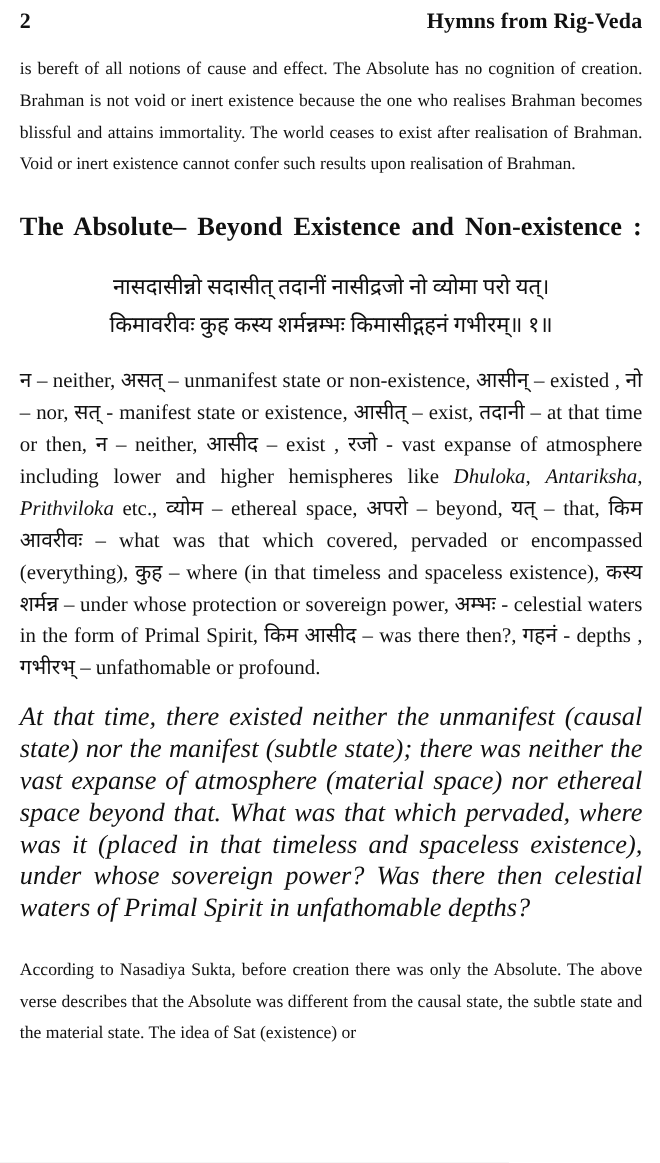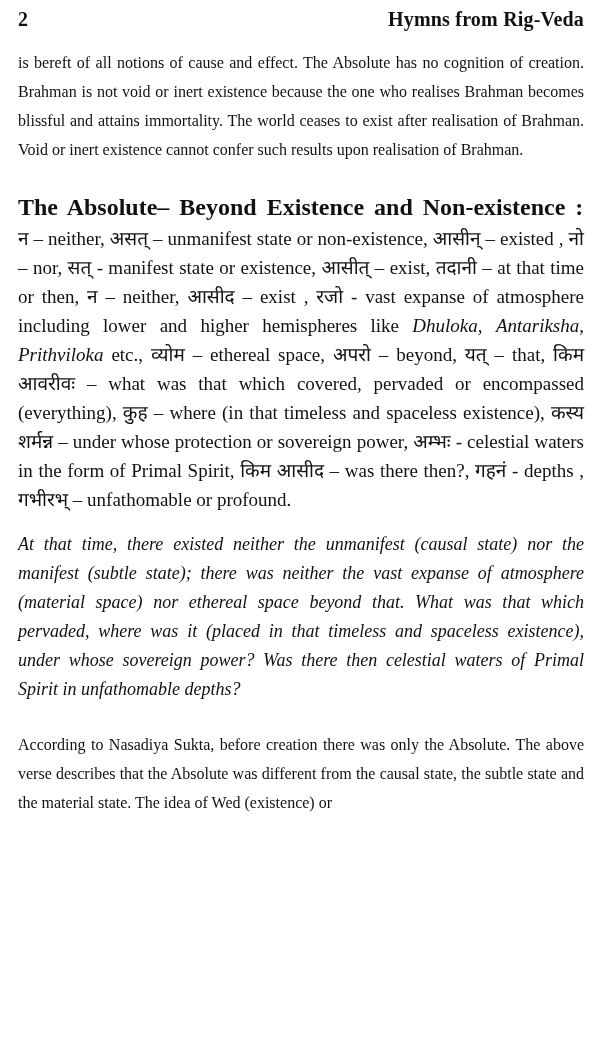--- a/index.html
+++ b/index.html
@@ -29,56 +29,61 @@
     line-height: 29px;
     text-align: justify;
     hyphens: none;
   }
   h2.section-heading {
     font-size: 24px;
     line-height: 34px;
     font-weight: bold;
     text-align: justify;
     margin-top: 26px;
+    margin-bottom: 20px;
     word-spacing: 4px;
   }
   .verse-block {
     text-align: center;
     font-size: 20px;
     line-height: 35px;
     margin: 16px 10px 18px 10px;
   }
   p.gloss-para {
     font-size: 19px;
     line-height: 29px;
     text-align: justify;
     margin-bottom: 16px;
   }
   p.translation-para {
-    font-size: 18px;
+    font-size: 24px;
     line-height: 29px;
     font-style: italic;
     text-align: justify;
     margin-bottom: 26px;
   }
 </style>
 </head>
 <body>
 
 <div class="page">
 
   <div class="running-header">
     <span class="page-number">2</span>
     <span class="book-title">Hymns from Rig-Veda</span>
   </div>
 
   <p class="body-para">is bereft of all notions of cause and effect. The Absolute has no cognition of creation. Brahman is not void or inert existence because the one who realises Brahman becomes blissful and attains immortality. The world ceases to exist after realisation of Brahman. Void or inert existence cannot confer such results upon realisation of Brahman.</p>
 
   <h2 class="section-heading">The Absolute– Beyond Existence and Non-existence :</h2>
 
+  <div class="verse-block">
+    <div>नासदासीन्नो सदासीत् तदानीं नासीद्रजो नो व्योमा परो यत्।</div>
+    <div>किमावरीवः कुह कस्य शर्मन्नम्भः किमासीद्गहनं गभीरम्॥ १॥</div>
+  </div>
 
   <p class="gloss-para"><span>न – neither, असत् – unmanifest state or non-existence, आसीन् – existed , नो – nor, सत् - manifest state or existence, आसीत् – exist, तदानी – at that time or then, न – neither, आसीद – exist , रजो - vast expanse of atmosphere including lower and higher hemispheres like </span><span style="font-style: italic;">Dhuloka</span><span>, </span><span style="font-style: italic;">Antariksha</span><span>, </span><span style="font-style: italic;">Prithviloka</span><span> etc., व्योम – ethereal space, अपरो – beyond, यत् – that, किम आवरीवः – what was that which covered, pervaded or encompassed (everything), कुह – where (in that timeless and spaceless existence), कस्य शर्मन्न – under whose protection or sovereign power, अम्भः - celestial waters in the form of Primal Spirit, किम आसीद – was there then?, गहनं - depths , गभीरभ् – unfathomable or profound.</span></p>
 
   <p class="translation-para">At that time, there existed neither the unmanifest (causal state) nor the manifest (subtle state); there was neither the vast expanse of atmosphere (material space) nor ethereal space beyond that. What was that which pervaded, where was it (placed in that timeless and spaceless existence), under whose sovereign power? Was there then celestial waters of Primal Spirit in unfathomable depths?</p>
 
-  <p class="body-para">According to Nasadiya Sukta, before creation there was only the Absolute. The above verse describes that the Absolute was different from the causal state, the subtle state and the material state. The idea of Wed (existence) or</p>
+  <p class="body-para">According to Nasadiya Sukta, before creation there was only the Absolute. The above verse describes that the Absolute was different from the causal state, the subtle state and the material state. The idea of Sat (existence) or</p>
 
 </div>
 
 </body></html>

